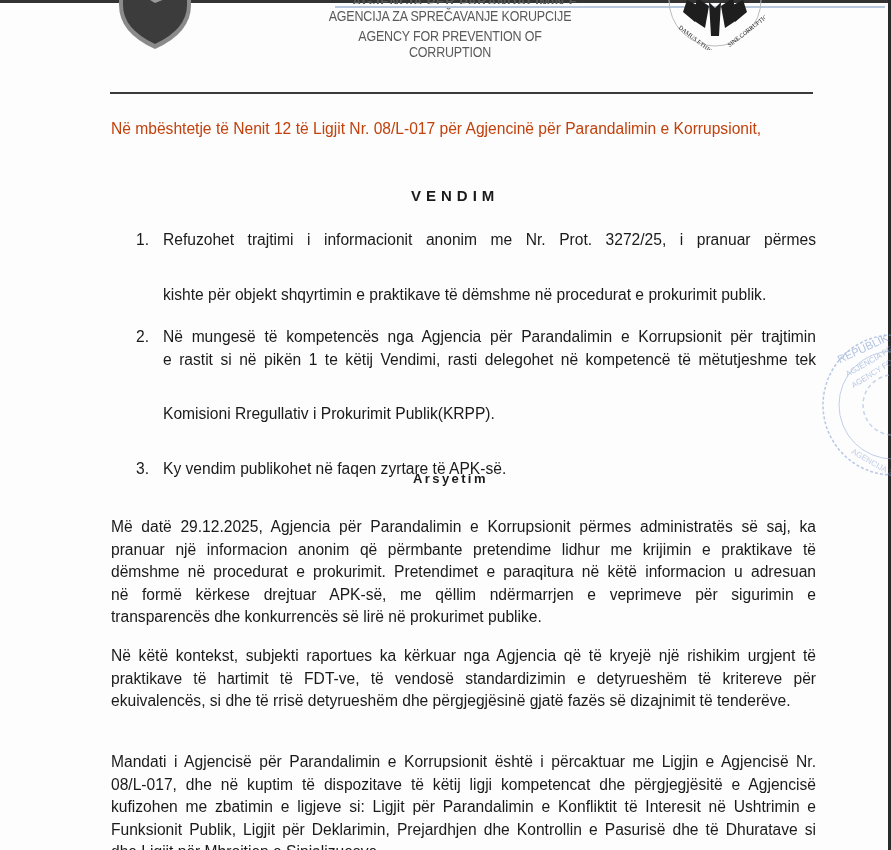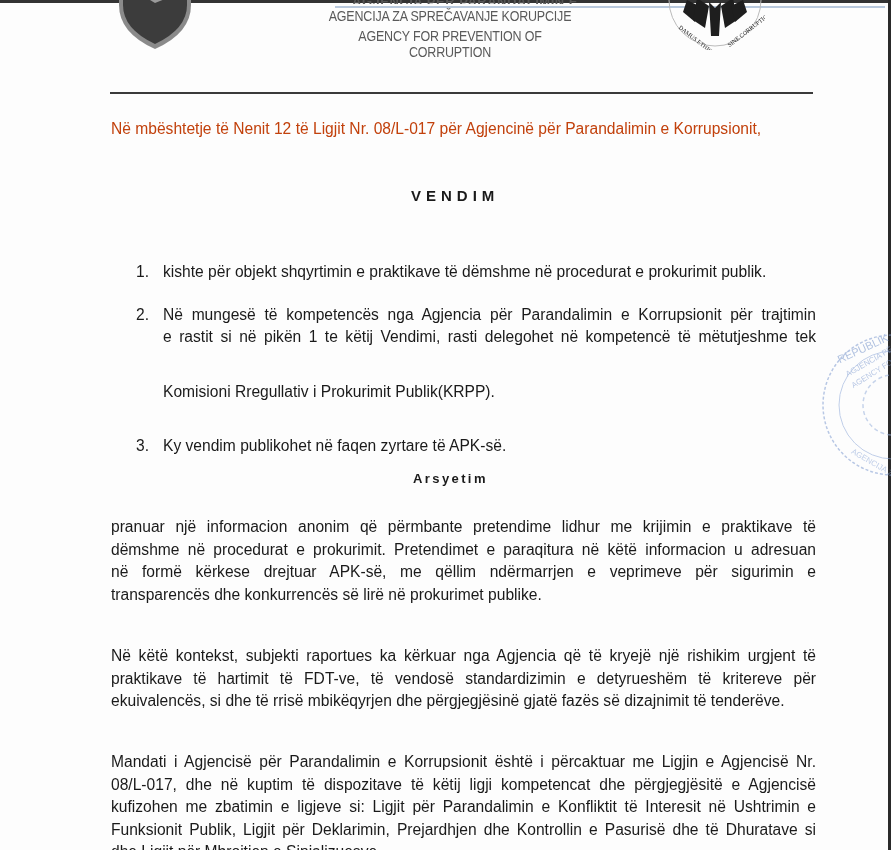--- a/index.html
+++ b/index.html
@@ -91,47 +91,49 @@
   <p>Në mbështetje të  Nenit 12 të Ligjit Nr. 08/L-017 për Agjencinë për Parandalimin e Korrupsionit,</p>
 </div>
 
 <div class="title-vendim">
   <span>VENDIM</span>
 </div>
 
 <ol class="list">
   <li>
     <span class="num">1.</span>
+    <span class="line">Refuzohet trajtimi i informacionit anonim me Nr. Prot. 3272/25, i pranuar përmes</span>
     <span class="line last">kishte për objekt shqyrtimin e praktikave të dëmshme në procedurat e prokurimit publik.</span>
   </li>
   <li>
     <span class="num">2.</span>
     <span class="line">Në mungesë të kompetencës nga Agjencia për Parandalimin e Korrupsionit për trajtimin</span>
     <span class="line">e rastit si në  pikën 1 te këtij Vendimi, rasti delegohet në kompetencë të mëtutjeshme tek</span>
     <span class="line last">Komisioni Rregullativ i Prokurimit Publik(KRPP).</span>
   </li>
   <li>
     <span class="num">3.</span>
     <span class="line last">Ky vendim publikohet në faqen zyrtare të APK-së.</span>
   </li>
 </ol>
 
 <div class="title-arsyetim">Arsyetim</div>
 
 <div class="para p1">
+  <span class="line">Më datë 29.12.2025, Agjencia për Parandalimin e Korrupsionit përmes administratës së saj, ka</span>
   <span class="line">pranuar një informacion anonim që përmbante pretendime lidhur me krijimin e praktikave të</span>
   <span class="line">dëmshme në procedurat e prokurimit. Pretendimet e paraqitura në këtë informacion u adresuan</span>
   <span class="line">në formë kërkese drejtuar APK-së, me qëllim ndërmarrjen e veprimeve për sigurimin e</span>
   <span class="line last">transparencës dhe konkurrencës së lirë në prokurimet publike.</span>
 </div>
 
 <div class="para p2">
   <span class="line">Në këtë kontekst, subjekti raportues ka kërkuar nga Agjencia që të kryejë një rishikim urgjent të</span>
   <span class="line">praktikave të hartimit të FDT-ve, të vendosë standardizimin e detyrueshëm të kritereve për</span>
-  <span class="line last">ekuivalencës, si dhe të rrisë mbikëqyrjen dhe përgjegjësinë gjatë fazës së dizajnimit të tenderëve.</span>
+  <span class="line last">ekuivalencës, si dhe të rrisë detyrueshëm dhe përgjegjësinë gjatë fazës së dizajnimit të tenderëve.</span>
 </div>
 
 <div class="para p3">
   <span class="line">Mandati i Agjencisë për Parandalimin e Korrupsionit është i përcaktuar me Ligjin e Agjencisë Nr.</span>
   <span class="line">08/L-017, dhe në kuptim të dispozitave të këtij ligji kompetencat dhe përgjegjësitë e Agjencisë</span>
   <span class="line">kufizohen me zbatimin e ligjeve si: Ligjit për Parandalimin e Konfliktit të Interesit në Ushtrimin e</span>
   <span class="line">Funksionit Publik, Ligjit për Deklarimin, Prejardhjen dhe Kontrollin e Pasurisë dhe të Dhuratave si</span>
   <span class="line last">dhe Ligjit për Mbrojtjen e Sinjalizuesve</span>
 </div>
 

